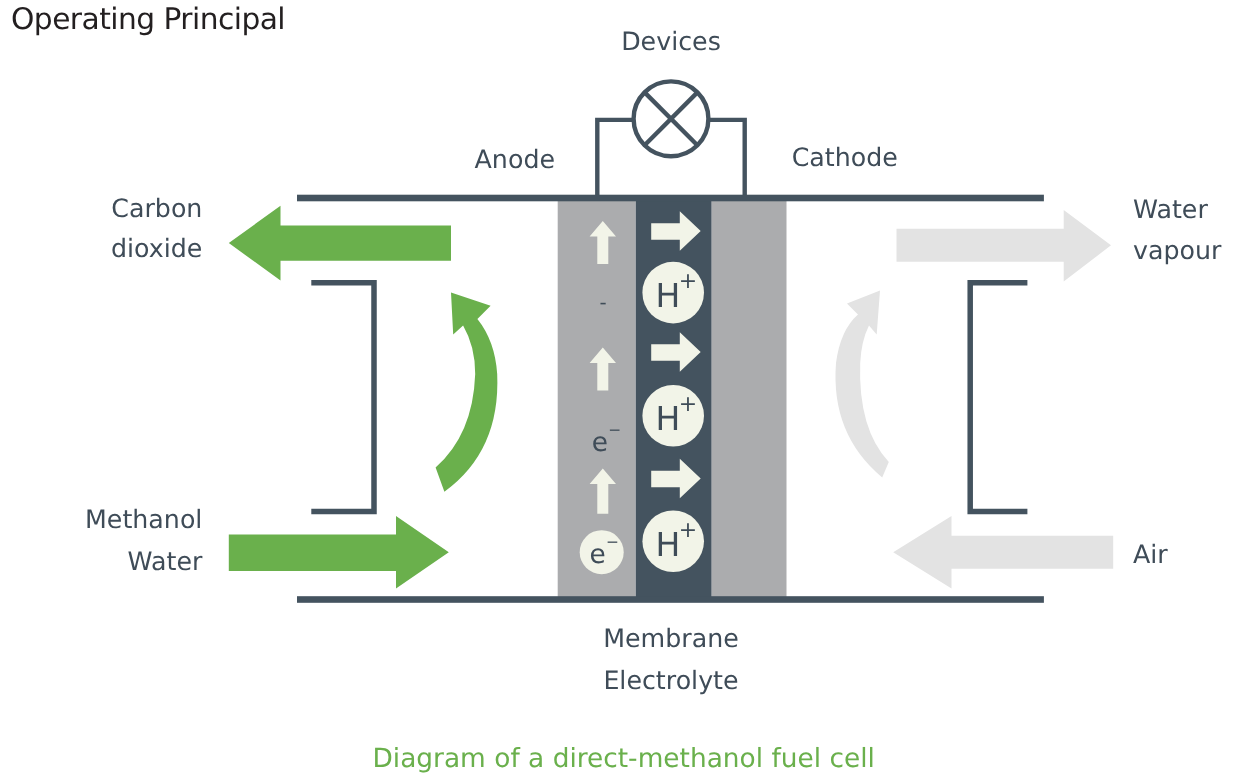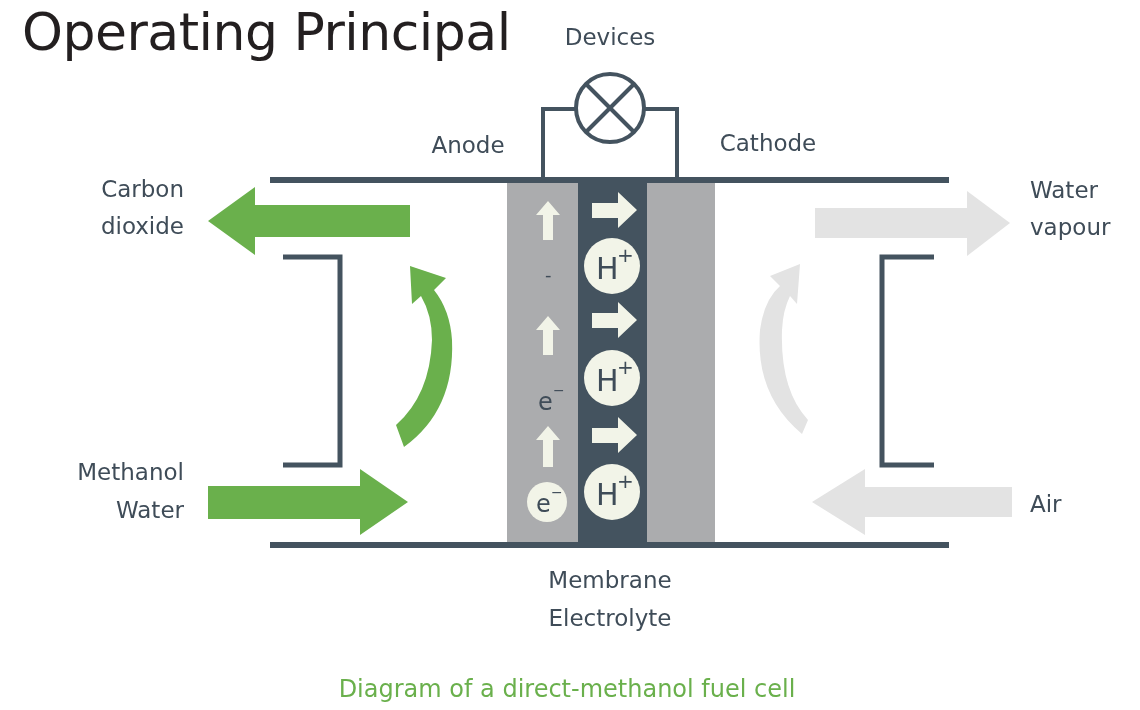--- a/index.html
+++ b/index.html
@@ -1,18 +1,18 @@
 <!DOCTYPE html>
 <html><head>
 <meta charset="utf-8">
 <style>
   html, body { margin: 0; padding: 0; background: #ffffff; }
   body { width: 1140px; height: 710px; position: relative; overflow: hidden;
          font-family: "DejaVu Sans", sans-serif; }
-  .page-title { position: absolute; left: 22px; top: 2px; font-size: 52px; color: #231f20;
+  .page-title { position: absolute; left: 10px; top: 2px; font-size: 27px; color: #231f20;
                 font-family: "DejaVu Sans", sans-serif; letter-spacing: -0.5px; }
   svg.diagram { position: absolute; left: 0; top: 0; }
   .lbl { font-family: "DejaVu Sans", sans-serif; font-size: 23px; fill: #3f4c58; }
   .caption { font-family: "DejaVu Sans", sans-serif; font-size: 24px; fill: #6ab04c; }
   .ion { font-family: "DejaVu Sans", sans-serif; fill: #3f4c58; }
 </style>
 </head>
 <body>
 
 <div class="page-title">Operating Principal</div>

